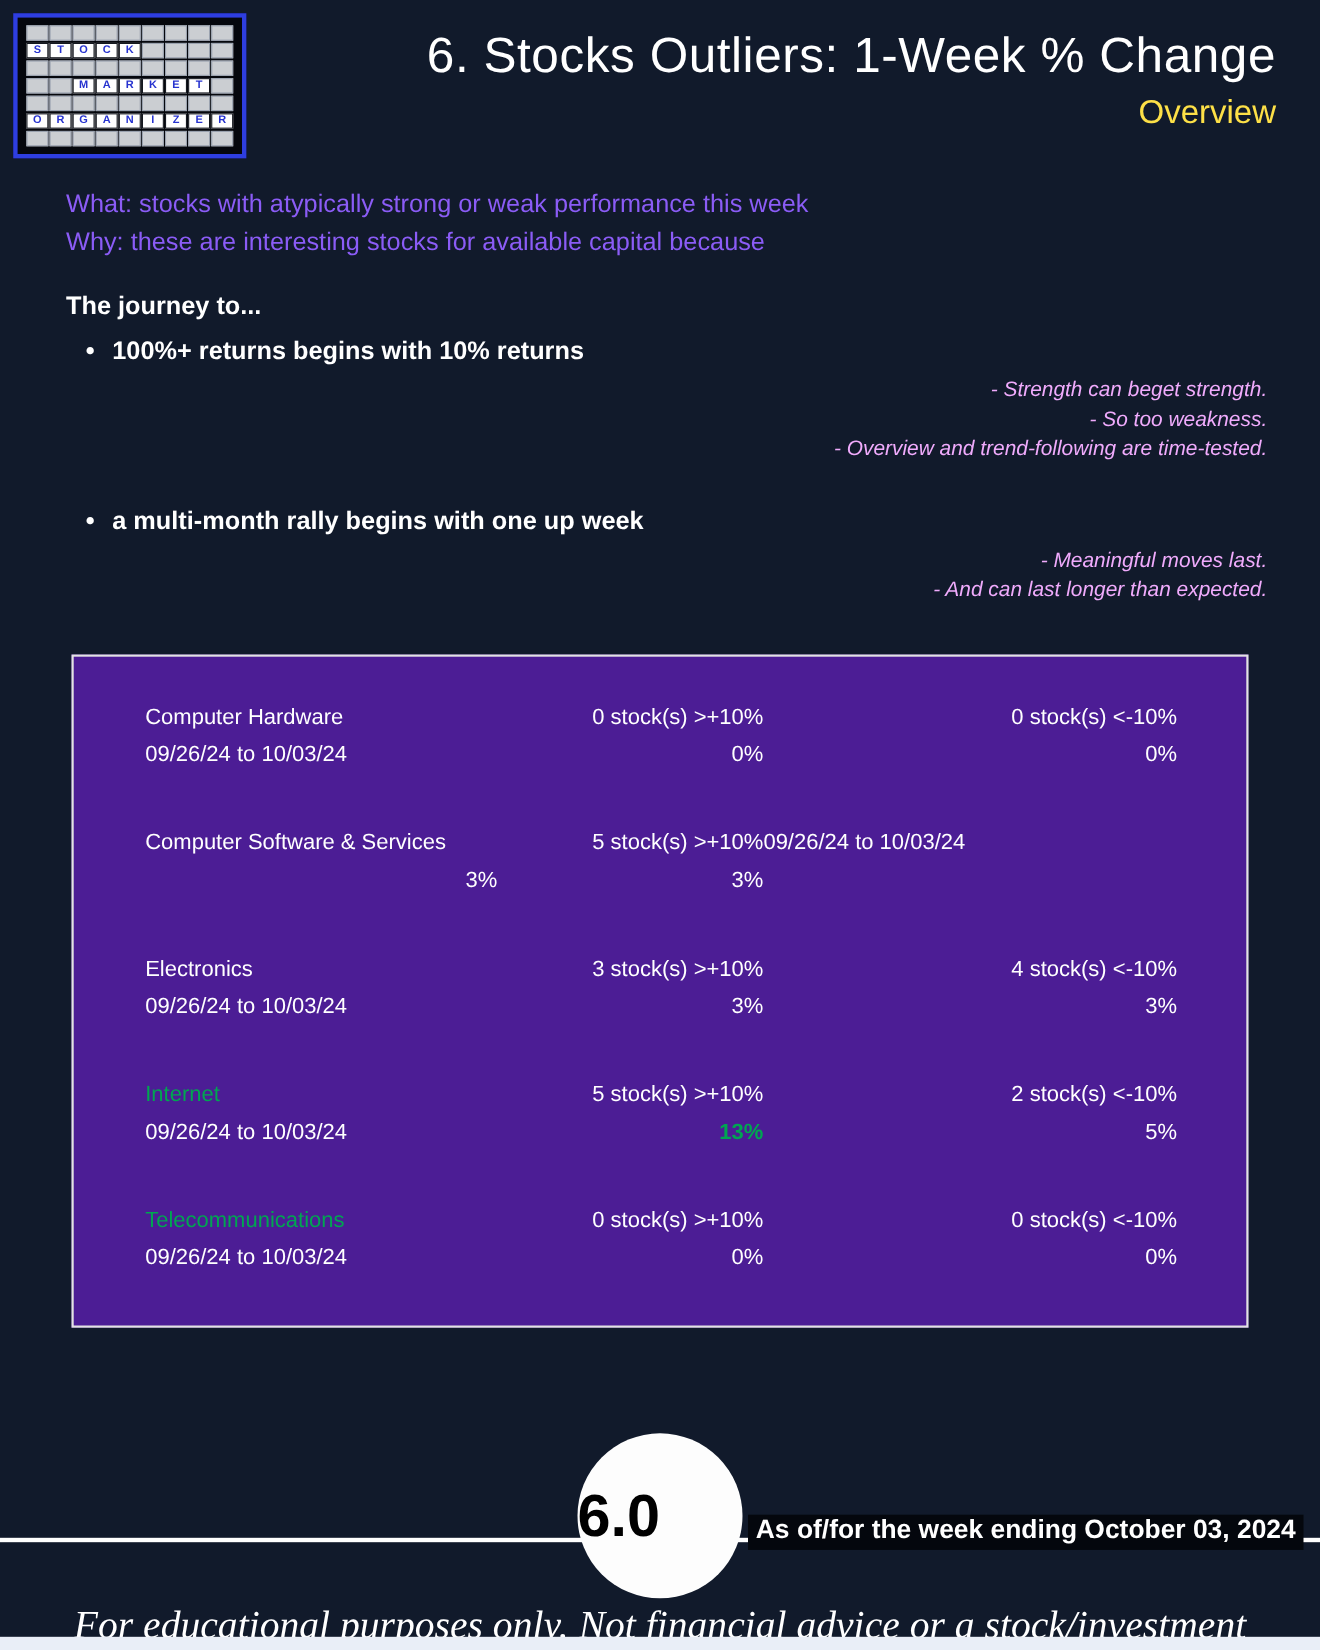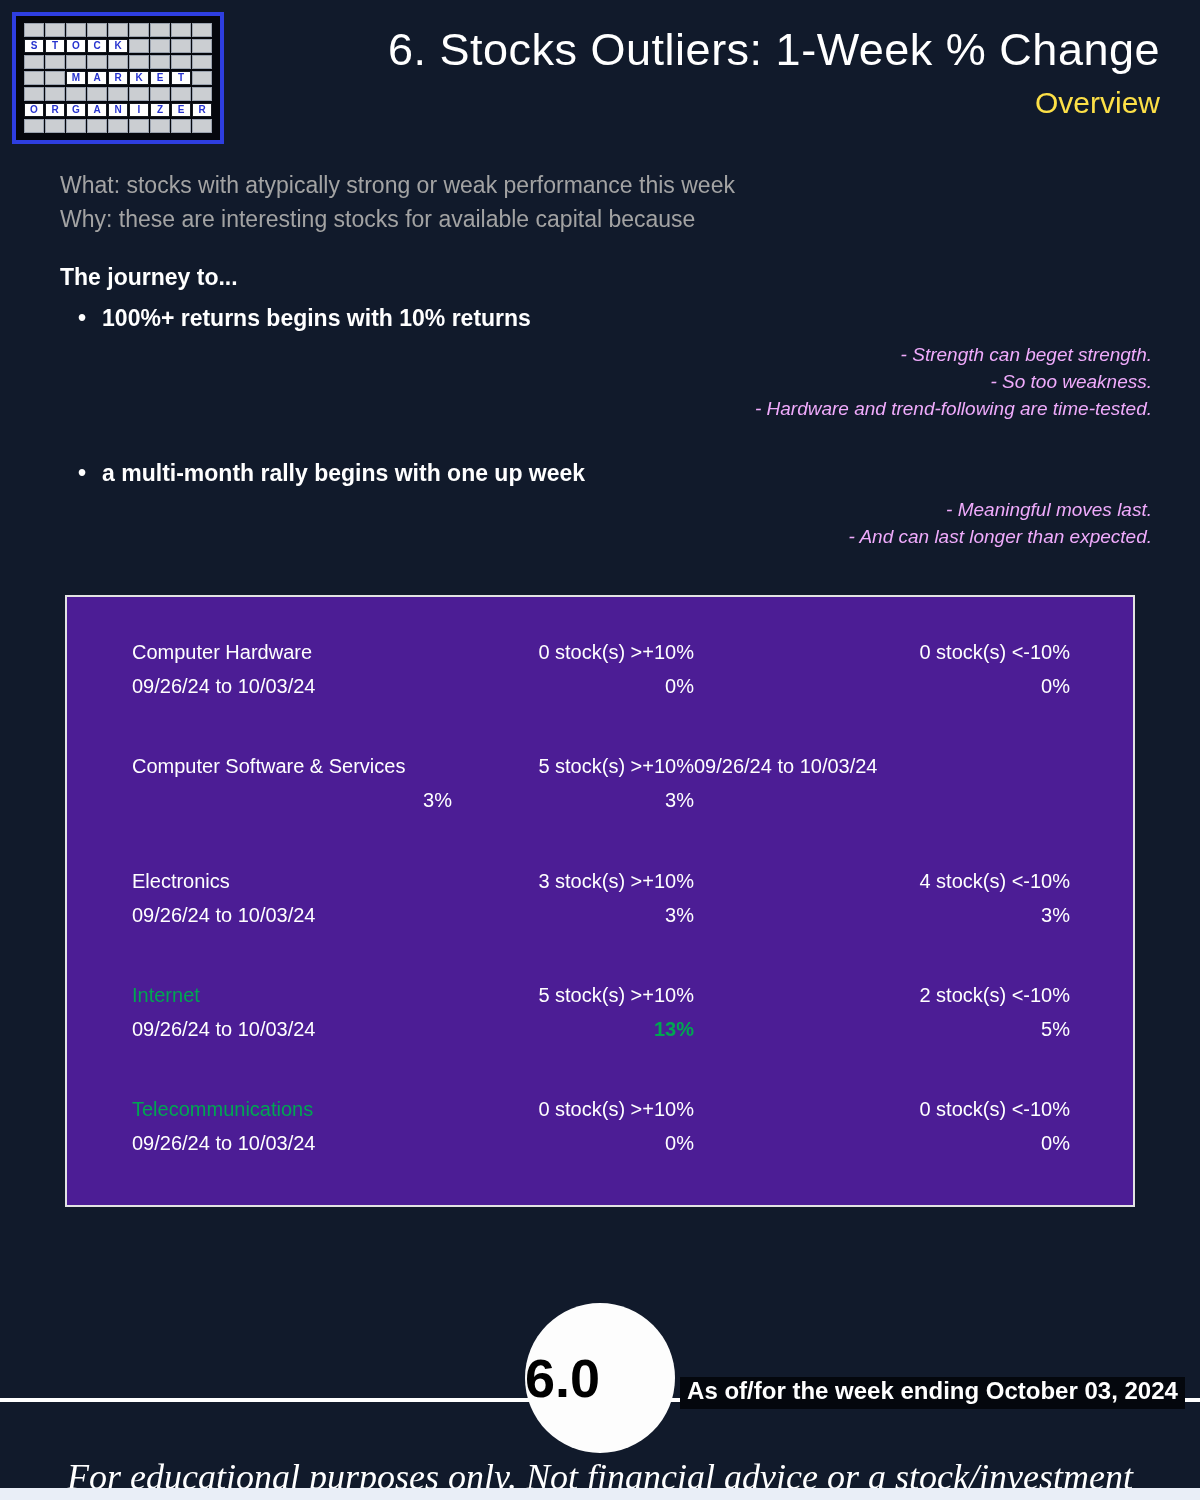--- a/index.html
+++ b/index.html
@@ -25,21 +25,21 @@
   }
   .tile.blank { background:rgba(238,241,246,0.85); border:1px solid #9aa2af; }
   .tile.letter { background:#ffffff; border:1px solid #14181f; color:#2733cf; }
 
   
   .titles { position:absolute; top:24px; right:40px; text-align:right; }
   .title { margin:0; font-size:45px; font-weight:500; letter-spacing:0.5px; color:#ffffff; }
   .subtitle { margin-top:10px; font-size:30px; font-weight:400; color:#fde047; }
 
   
-  .intro { position:absolute; left:60px; top:168px; right:80px; font-size:23px; line-height:34px; color:#a3a3a3; }
+  .intro { position:absolute; left:60px; top:168px; right:80px; font-size:23px; line-height:34px; color:#8b5cf6; }
 
   
   .journey { position:absolute; left:0; top:264px; width:1200px; }
   .journey-heading { margin-left:60px; font-size:23px; font-weight:bold; }
   .bullet-block { margin-top:14px; }
   .bullet-block + .bullet-block { margin-top:38px; }
   .bullet-row { display:flex; margin-left:78px; gap:16px; font-size:23px; font-weight:bold; align-items:baseline; }
   .dot { font-size:23px; line-height:1; }
   .notes { text-align:right; padding-right:48px; margin-top:9px; font-style:italic; font-size:19px; line-height:27px; color:#f0abfc; }
 
@@ -175,21 +175,21 @@
     <div class="journey-heading">The journey to...</div>
     <div id="journey-items">
         <div class="bullet-block">
           <div class="bullet-row">
             <span class="dot">•</span>
             <span>100%+ returns begins with 10% returns</span>
           </div>
           <div class="notes">
             <div>- Strength can beget strength.</div>
             <div>- So too weakness.</div>
-            <div>- Hardware and trend-following are time-tested.</div>
+            <div>- Overview and trend-following are time-tested.</div>
           </div>
         </div>
         <div class="bullet-block">
           <div class="bullet-row">
             <span class="dot">•</span>
             <span>a multi-month rally begins with one up week</span>
           </div>
           <div class="notes">
             <div>- Meaningful moves last.</div>
             <div>- And can last longer than expected.</div>

